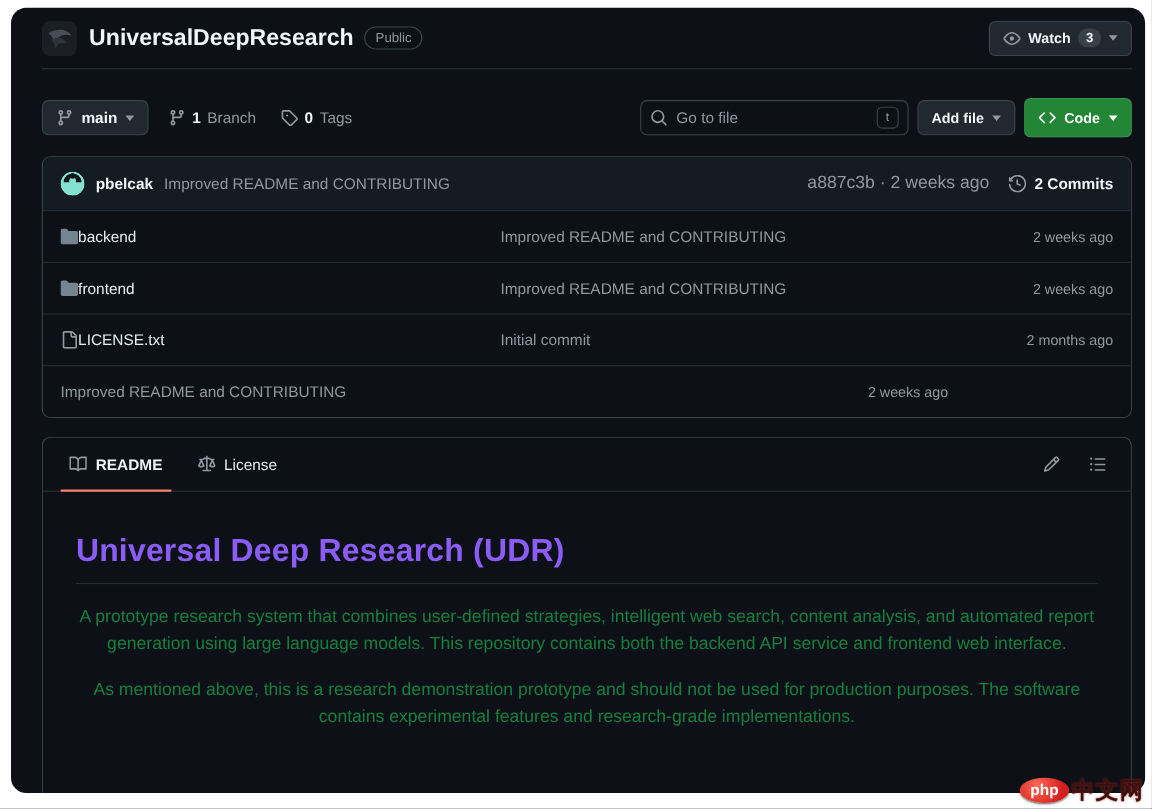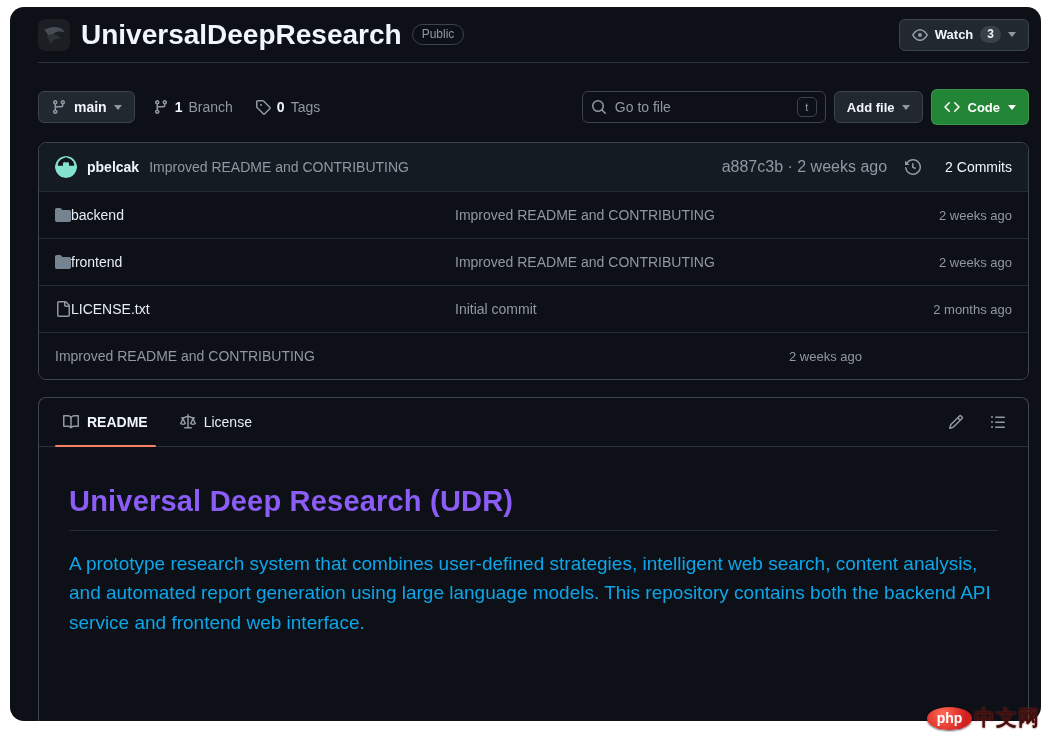--- a/index.html
+++ b/index.html
@@ -8,21 +8,21 @@
     position:absolute; left:10px; top:7px; width:1031px; height:714px;
     background:#0d1117; border-radius:14px; overflow:hidden;
     padding:0 12px 0 28px; color:#e6edf3;
   }
   .icn{ display:inline-flex; color:#9198a1; flex:none; }
   .icn svg{ display:block; }
 
   
   .repo-header{ height:56px; display:flex; align-items:center; border-bottom:1px solid #2b313a; }
   .repo-avatar{ width:32px; height:32px; border-radius:7px; overflow:hidden; flex:none; }
-  .repo-title{ font-size:28px; font-weight:700; color:#f0f6fc; margin-left:11px; cursor:pointer; }
+  .repo-title{ font-size:21px; font-weight:700; color:#f0f6fc; margin-left:11px; cursor:pointer; }
   .badge-public{
     margin-left:10px; font-size:12px; font-weight:500; color:#9198a1;
     border:1px solid #3d444d; border-radius:999px; padding:2px 9px 3px;
   }
   .spacer{ flex:1; }
   .btn{
     height:32px; display:inline-flex; align-items:center; gap:7px;
     background:#212830; border:1px solid #3d444d; border-radius:6px;
     color:#f0f6fc; font-size:13px; font-weight:600; padding:0 12px; cursor:pointer;
   }
@@ -60,21 +60,21 @@
   
   .files-card{ margin-top:17px; border:1px solid #3d444d; border-radius:8px; overflow:hidden; }
   .commit-row{
     height:48px; background:#151b23; display:flex; align-items:center; padding:0 16px; gap:10px;
   }
   .commit-avatar{ width:22px; height:22px; border-radius:50%; overflow:hidden; flex:none; cursor:pointer; }
   .commit-author{ font-size:14px; font-weight:700; color:#f0f6fc; cursor:pointer; }
   .commit-msg{ font-size:14px; color:#9198a1; cursor:pointer; }
   .commit-right{ margin-left:auto; display:flex; align-items:center; gap:18px; }
   .sha-time{ font-size:16px; color:#9198a1; cursor:pointer; }
-  .commits-count{ display:flex; align-items:center; gap:24px; font-size:14px; font-weight:400; color:#f0f6fc; cursor:pointer; }
+  .commits-count{ display:flex; align-items:center; gap:7px; font-size:14px; font-weight:700; color:#f0f6fc; cursor:pointer; }
 
   .file-row{
     height:47px; display:grid; grid-template-columns:400px 1fr 150px;
     align-items:center; border-top:1px solid #262c36; background:#0d1117; padding:0 16px;
   }
   .file-name{ display:flex; align-items:center; font-size:14px; color:#e6edf3; cursor:pointer; }
   .file-msg{ font-size:14px; color:#9198a1; cursor:pointer; }
   .file-time{ font-size:13px; color:#9198a1; text-align:right; }
   .folder-icn{ color:#768390; }
 
@@ -88,21 +88,21 @@
     background:#f78166; border-radius:2px;
   }
   .tab-actions{ margin-left:auto; display:flex; align-items:center; gap:26px; padding-right:14px; }
   .tab-actions .icn{ cursor:pointer; }
 
   .readme-body{ padding:38px 30px 30px; }
   .readme-body h1{
     font-size:29px; font-weight:700; color:#8b5cf6; letter-spacing:0.2px;
     padding-bottom:12px; border-bottom:1px solid #262c36; margin-bottom:18px;
   }
-  .readme-body p{ font-size:19px; line-height:1.55; color:#0ea5e9; margin-bottom:17px; max-width:980px; }
+  .readme-body p{ font-size:16px; line-height:1.55; color:#15803d; margin-bottom:17px; max-width:980px;text-align:center; }
 
   
   .watermark{ position:absolute; right:7px; bottom:3px; display:flex; align-items:center; z-index:5; }
   .wm-oval{
     width:45px; height:23px; border-radius:50%;
     background:radial-gradient(circle at 35% 30%, #ff6a55, #d41f1f 70%);
     color:#ffffff; font-size:14px; font-weight:700; 
     display:flex; align-items:center; justify-content:center;
     box-shadow:0 1px 2px rgba(0,0,0,0.6);
   }
@@ -295,20 +295,21 @@
           <svg width="16" height="16" viewBox="0 0 16 16" fill="currentColor">
               <path d="M5.75 2.5h8.5a.75.75 0 0 1 0 1.5h-8.5a.75.75 0 0 1 0-1.5Zm0 5h8.5a.75.75 0 0 1 0 1.5h-8.5a.75.75 0 0 1 0-1.5Zm0 5h8.5a.75.75 0 0 1 0 1.5h-8.5a.75.75 0 0 1 0-1.5ZM2 14a1 1 0 1 1 0-2 1 1 0 0 1 0 2Zm1-6a1 1 0 1 1-2 0 1 1 0 0 1 2 0ZM2 4a1 1 0 1 1 0-2 1 1 0 0 1 0 2Z"></path>
             </svg>
         </span>
       </span>
     </div>
 
     <div class="readme-body">
       <h1>Universal Deep Research (UDR)</h1>
       <p>A prototype research system that combines user-defined strategies, intelligent web search, content analysis, and automated report generation using large language models. This repository contains both the backend API service and frontend web interface.</p>
+      <p>As mentioned above, this is a research demonstration prototype and should not be used for production purposes. The software contains experimental features and research-grade implementations.</p>
     </div>
   </div>
 
 </div>
 
 <div class="watermark">
   <span class="wm-oval">php</span>
   <span class="wm-text">中文网</span>
 </div>
 

